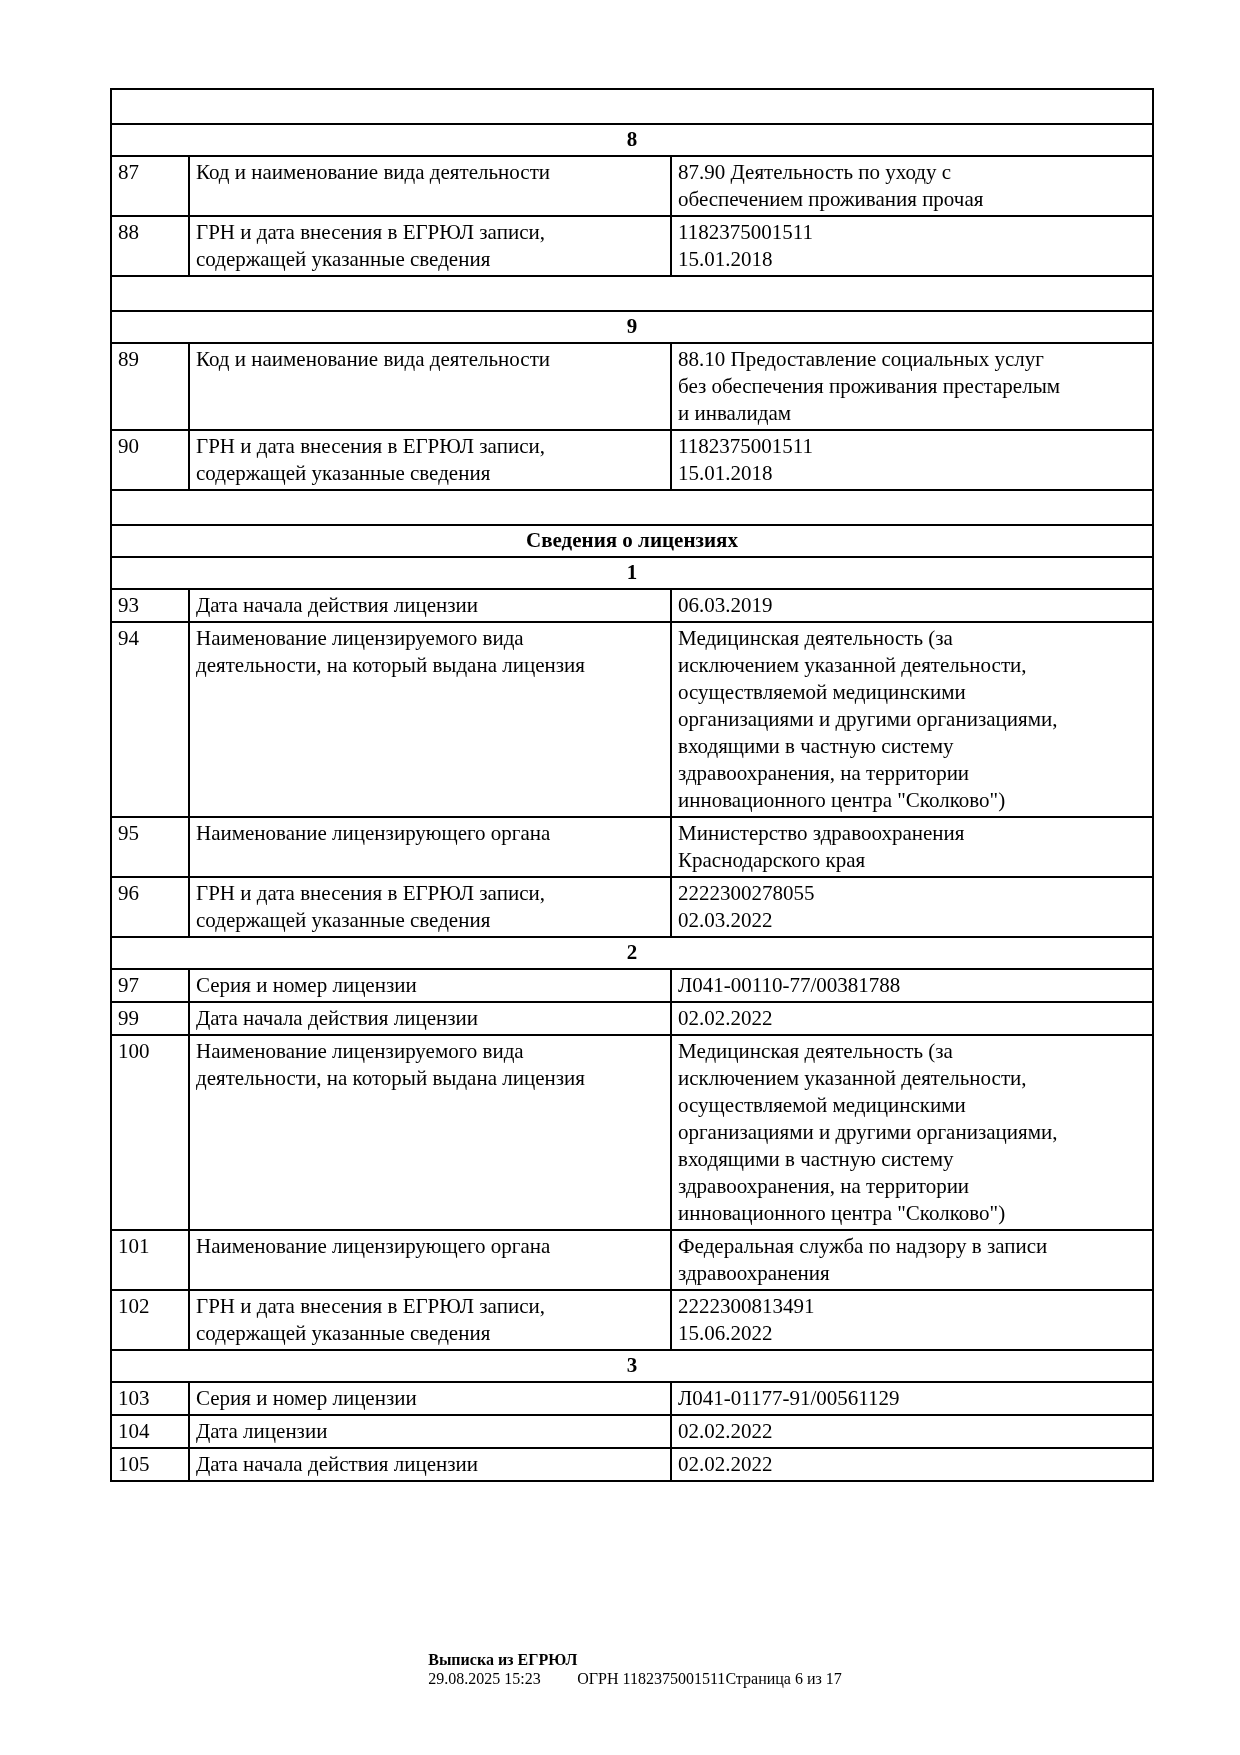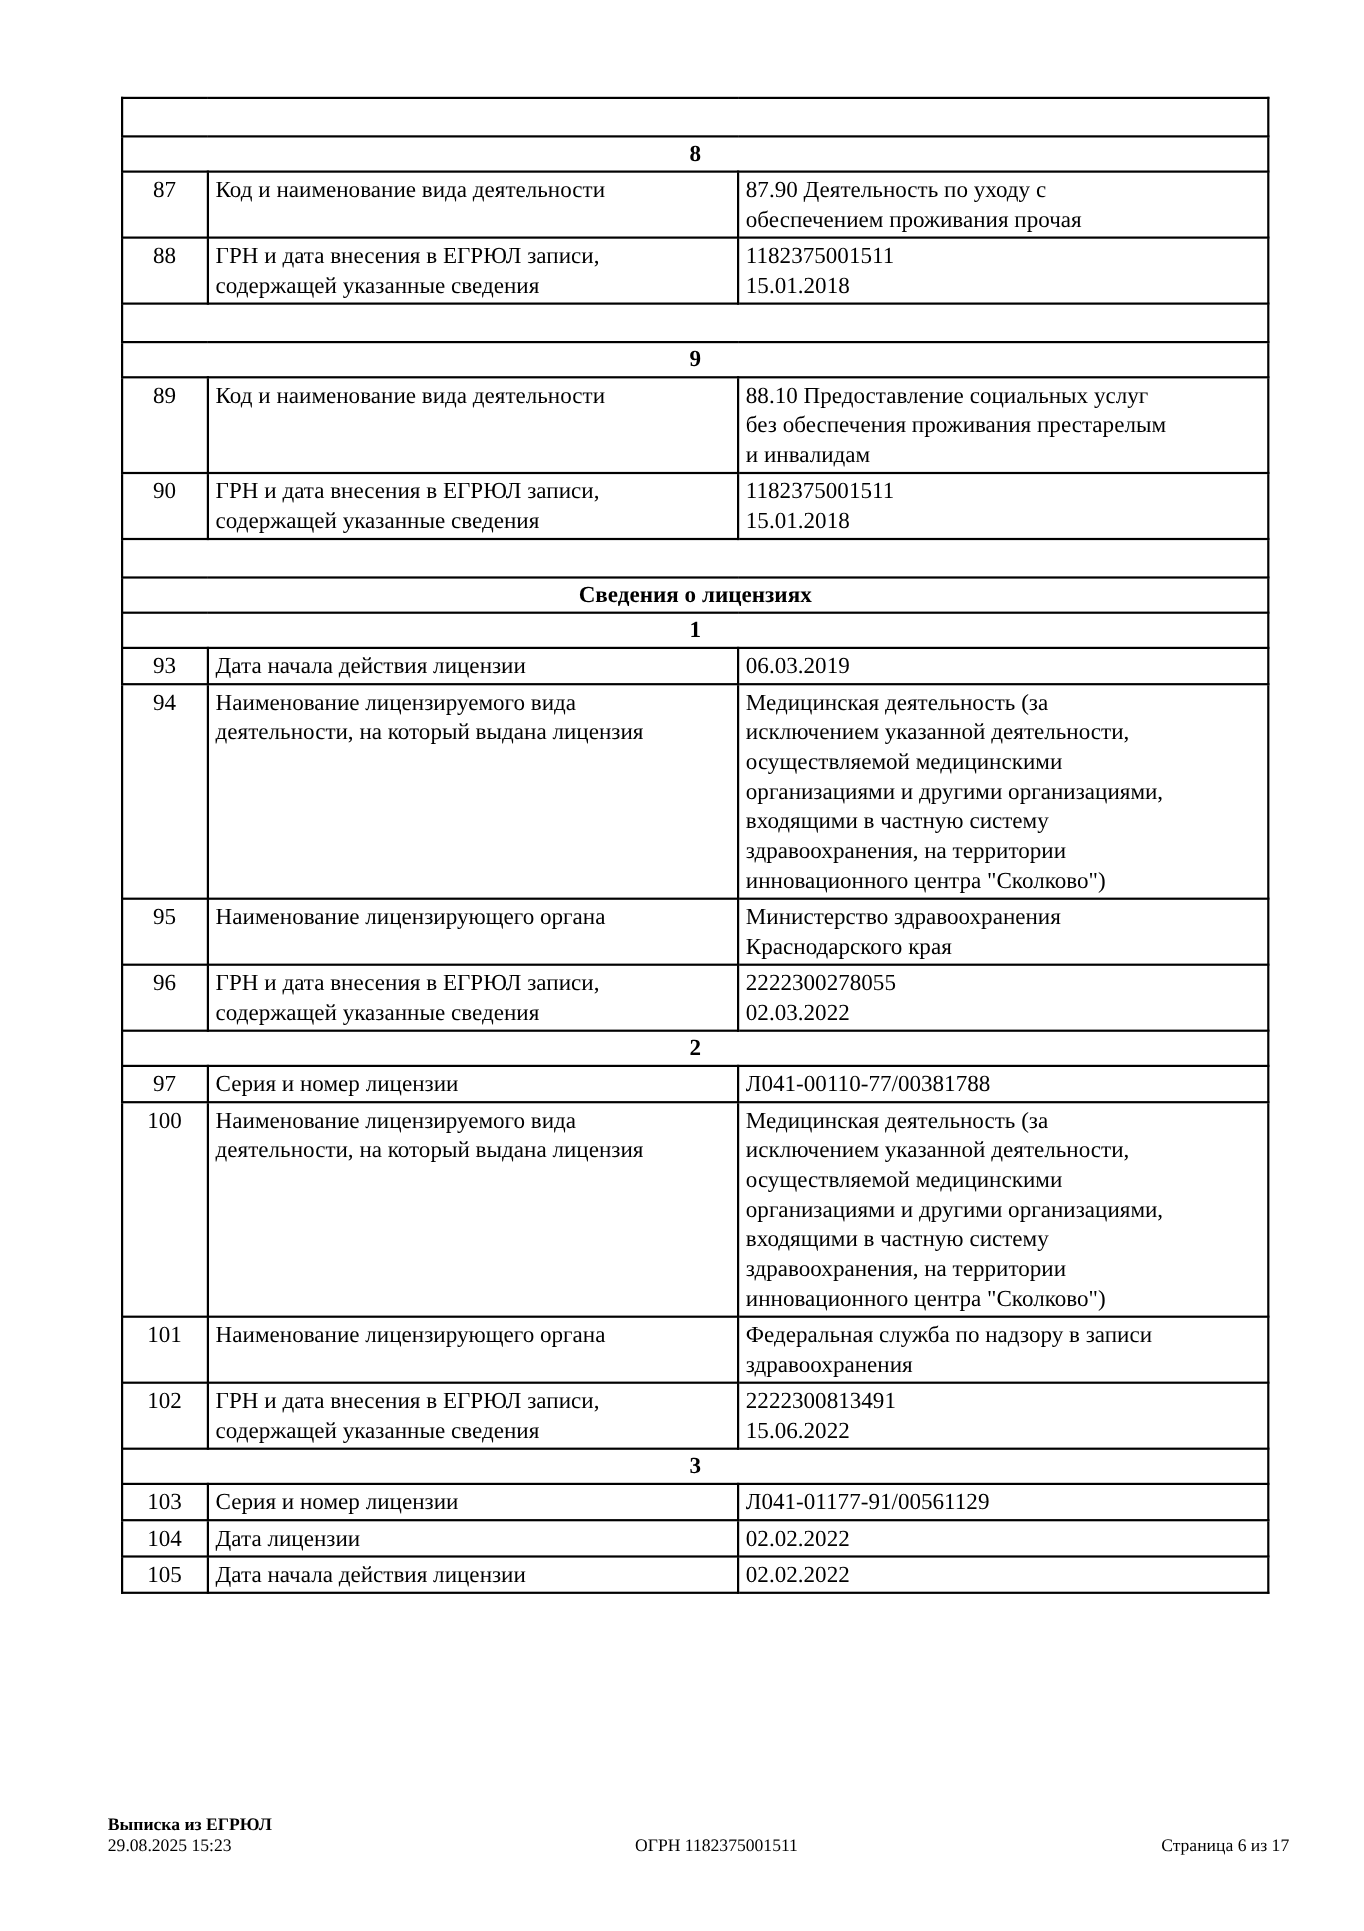--- a/index.html
+++ b/index.html
@@ -23,38 +23,38 @@
   table.egrul td {
     border: 2px solid #000000;
     vertical-align: top;
     font-size: 21px;
     line-height: 27px;
     padding: 2px 7px 2px 6px;
     white-space: pre-wrap;
     overflow: hidden;
   }
   td.num {
-    text-align: center;
+    text-align: left;
     padding: 2px 1px;
   }
   tr.section td {
     text-align: center;
     font-weight: 700;
     padding: 1px 0 2px 0;
   }
   tr.spacer td {
     height: 29px;
   }
   .footer {
     position: absolute;
     left: 98px;
     top: 1650px;
     width: 1074px;
     display: flex;
-    justify-content: space-between;
+    justify-content: center;
     align-items: flex-end;
     font-size: 16px;
     line-height: 19px;
   }
   .footer .doc-title { font-weight: 700; }
 </style>
 </head>
 <body>
 
 <div class="page">
@@ -146,20 +146,25 @@
       </tr>
       <tr class="section">
         <td colspan="3">2</td>
       </tr>
       <tr>
         <td class="num">97</td>
         <td class="lbl">Серия и номер лицензии</td>
         <td class="val">Л041-00110-77/00381788</td>
       </tr>
       <tr>
+        <td class="num">99</td>
+        <td class="lbl">Дата начала действия лицензии</td>
+        <td class="val">02.02.2022</td>
+      </tr>
+      <tr>
         <td class="num">100</td>
         <td class="lbl">Наименование лицензируемого вида
 деятельности, на который выдана лицензия</td>
         <td class="val">Медицинская деятельность (за
 исключением указанной деятельности,
 осуществляемой медицинскими
 организациями и другими организациями,
 входящими в частную систему
 здравоохранения, на территории
 инновационного центра "Сколково")</td>

